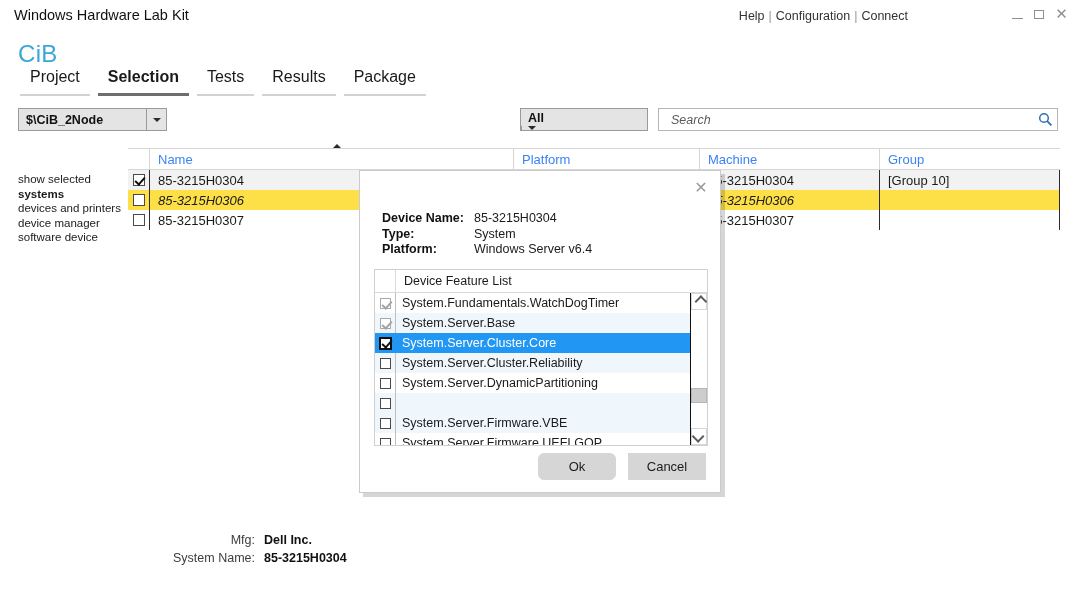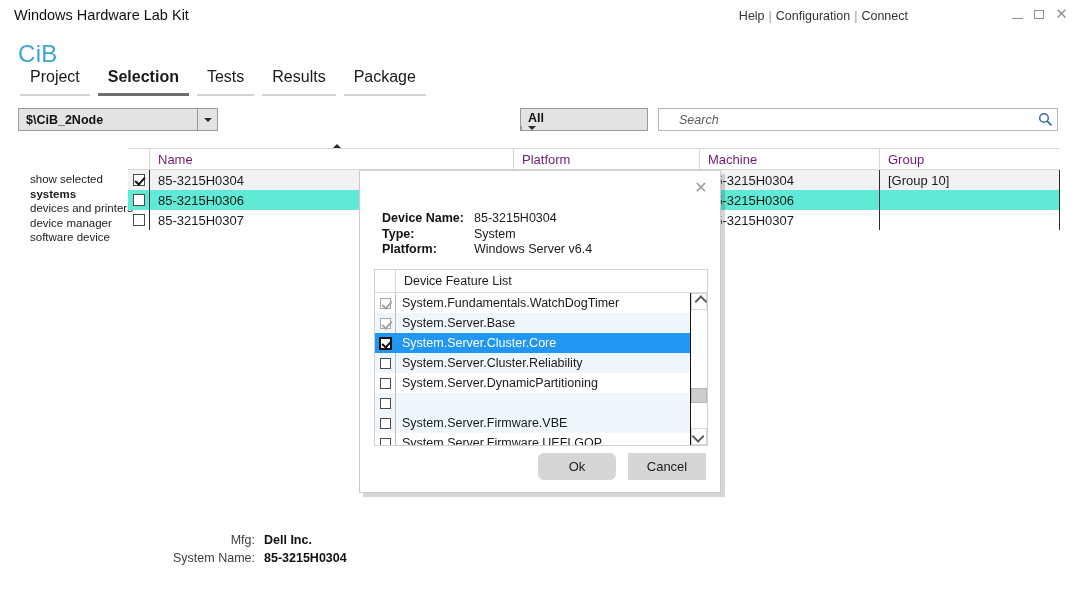--- a/index.html
+++ b/index.html
@@ -143,39 +143,39 @@
     justify-content: center;
     background: #e4e4e4;
   }
   .combo .combo-arrow i {
     display: block;
     width: 0; height: 0;
     border-left: 4px solid transparent;
     border-right: 4px solid transparent;
     border-top: 4px solid #2b2b2b;
   }
-  #project-combo { left: 18px; top: 108px; width: 200px; }
+  #project-combo { left: 18px; top: 108px; width: 149px; }
   #filter-combo  { left: 520px; top: 108px; width: 128px; flex-direction: column; }
 
   .searchbox {
     position: absolute;
     left: 658px; top: 108px;
     width: 400px; height: 23px;
     box-sizing: border-box;
     border: 1px solid #b5b5b5;
     background: #fff;
     display: flex;
     align-items: center;
   }
   .searchbox input {
     border: 0;
     outline: 0;
     flex: 1;
     height: 19px;
-    margin-left: 18px;
+    margin-left: 10px;
     font-family: "Liberation Sans", sans-serif;
     font-size: 12.5px;
     font-style: italic;
     color: #333;
     background: transparent;
   }
   .searchbox input::placeholder {
     color: #5b5b5b;
     font-style: italic;
     opacity: 1;
@@ -183,21 +183,21 @@
   .search-icon {
     width: 24px;
     display: flex;
     align-items: center;
     justify-content: center;
   }
 
   
   .sidebar {
     position: absolute;
-    left: 12px; top: 172px;
+    left: 0; top: 172px;
     width: 128px;
     text-align: left;
     padding-left: 18px;
     box-sizing: border-box;
   }
   .sb-item {
     font-size: 11.5px;
     line-height: 14.5px;
     color: #1b1b1b;
     white-space: nowrap;
@@ -225,21 +225,21 @@
     left: 0; top: 0;
     width: 932px; height: 22px;
     border-top: 1px solid #d6d6d6;
     border-bottom: 1px solid #d6d6d6;
     box-sizing: border-box;
     background: #fff;
     display: flex;
   }
   .gh-cell {
     font-size: 13px;
-    color: #701a75;
+    color: #3b82f6;
     display: flex;
     align-items: center;
     padding-left: 8px;
     box-sizing: border-box;
     border-right: 1px solid #d6d6d6;
     cursor: default;
   }
   .gh-cell:last-child { border-right: 0; }
   .gh-c0 { width: 22px; padding-left: 0; }
   .gh-c1 { width: 364px; }
@@ -253,21 +253,21 @@
     width: 932px;
   }
   .grid-row {
     height: 20px;
     display: flex;
     align-items: stretch;
     font-size: 13px;
     color: #1a1a1a;
   }
   .grid-row.r-sel { background: #f2f2f2; }
-  .grid-row.r-alt { background: #5eead4; }
+  .grid-row.r-alt { background: #fde047; font-style: italic; }
   .gr-check {
     width: 22px;
     display: flex;
     align-items: center;
     justify-content: center;
     border-right: 1px solid #2b2b2b;
     box-sizing: border-box;
   }
   .gr-cell {
     display: flex;

